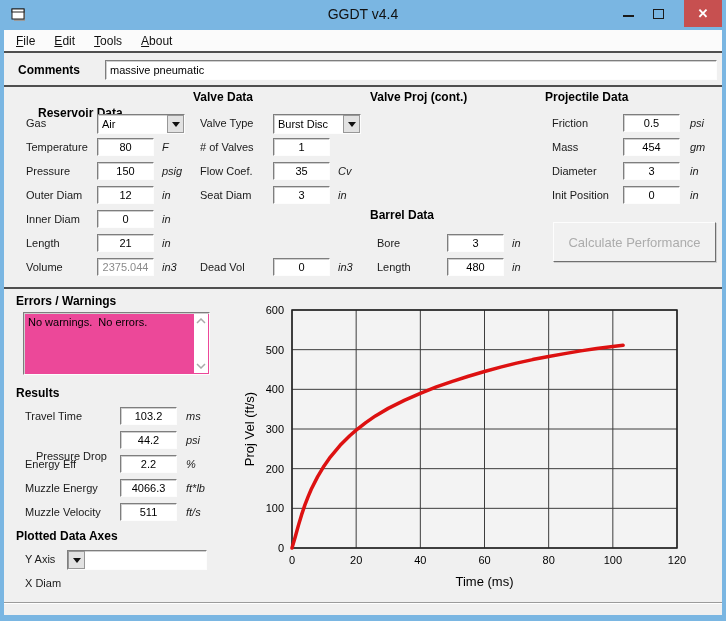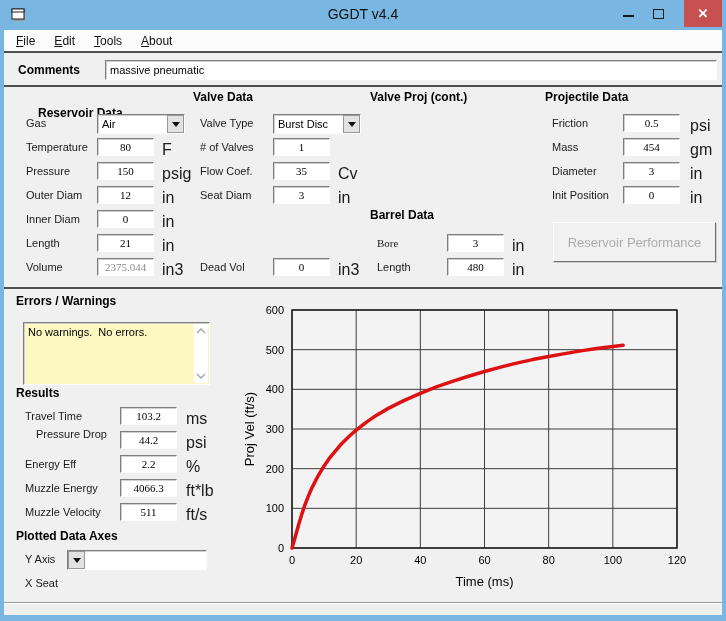--- a/index.html
+++ b/index.html
@@ -36,27 +36,27 @@
 
   .menubar {
     position: absolute; left: 0; top: 0; width: 718px; height: 23px;
     background: #fbfbfb; border-bottom: 2px solid #4f4f4f;
     display: flex; align-items: center; padding-left: 12px; column-gap: 19px;
   }
   .menu-item { font-size: 12px; color: #111; }
 
   .shead { position: absolute; font-size: 12px; font-weight: bold; color: #000; white-space: nowrap; }
   .flabel { position: absolute; font-size: 11px; color: #1a1a1a; white-space: nowrap; }
-  .funit  { position: absolute; font-size: 16px; color: #1a1a1a; white-space: nowrap; }
+  .funit  { position: absolute; font-size: 11px; color: #1a1a1a; white-space: nowrap; font-style: italic; }
 
   .tbox {
     position: absolute; width: 57px; height: 18px; background: #fff;
     border: 1px solid; border-color: #7e7e7e #fdfdfd #fdfdfd #7e7e7e;
     box-shadow: inset 1px 1px 0 #cfcfcf;
-    font-family: Liberation Serif, serif; font-size: 11px; color: #000;
+    font-family: Liberation Sans, sans-serif; font-size: 11px; color: #000;
     text-align: center; outline: none;
   }
   .tbox.dis { color: #8b8b8b; }
   .comments-input {
     position: absolute; left: 101px; top: 30px; width: 612px; height: 20px;
     background: #fff; border: 1px solid; border-color: #7e7e7e #fdfdfd #fdfdfd #7e7e7e;
     box-shadow: inset 1px 1px 0 #cfcfcf;
     font-family: "Liberation Sans", sans-serif; font-size: 11px; padding-left: 4px;
     text-align: left; outline: none;
   }
@@ -79,23 +79,22 @@
 
   .calc-btn {
     position: absolute; left: 549px; top: 192px; width: 163px; height: 40px;
     background: #f1f1f1; border: 1px solid; border-color: #fdfdfd #6f6f6f #6f6f6f #fdfdfd;
     box-shadow: 1px 1px 0 #4a4a4a33;
     font-family: "Liberation Sans", sans-serif; font-size: 13px; color: #acacac;
   }
 
   .errbox {
     position: absolute; left: 19px; top: 282px; width: 187px; height: 63px;
-    background: #fef9c3; border: 1px solid; border-color: #7e7e7e #fdfdfd #fdfdfd #7e7e7e;
+    background: #ec4899; border: 1px solid; border-color: #7e7e7e #fdfdfd #fdfdfd #7e7e7e;
     box-shadow: inset 1px 1px 0 #cfcfcf;
-    margin-top: 10px;
   }
   .errbox-text { position: absolute; left: 4px; top: 3px; right: 16px; font-size: 11px; color: #000; white-space: pre-wrap; }
   .err-scroll { position: absolute; right: 1px; top: 1px; bottom: 1px; width: 14px; background: #fff; }
   .err-scroll .chev-up { position: absolute; top: 4px; left: 2px; }
   .err-scroll .chev-down { position: absolute; bottom: 4px; left: 2px; }
 
   .chart-svg { position: absolute; left: 236px; top: 270px; }
   .tick { font: 11px "Liberation Sans", sans-serif; fill: #000; }
   .axis-label { font: 13px "Liberation Sans", sans-serif; fill: #000; }
 </style>
@@ -189,21 +188,21 @@
 
     <span class="flabel" style="left:196px;top:159px;">Seat Diam</span>
     <input class="tbox" style="left: 269px; top: 156px;" value="3">
     <span class="funit" style="left:334px;top:159px;">in</span>
 
     <span class="flabel" style="left:196px;top:231px;">Dead Vol</span>
     <input class="tbox" style="left: 269px; top: 228px;" value="0">
     <span class="funit" style="left:334px;top:231px;">in3</span>
 
     <span class="shead" style="left:366px;top:178px;">Barrel Data</span>
-    <span class="flabel" style="left:373px;top:207px;font-family:Liberation Serif, serif;">Bore</span>
+    <span class="flabel" style="left:373px;top:207px;">Bore</span>
     <input class="tbox" style="left: 443px; top: 204px;" value="3">
     <span class="funit" style="left:508px;top:207px;">in</span>
 
     <span class="flabel" style="left:373px;top:231px;">Length</span>
     <input class="tbox" style="left: 443px; top: 228px;" value="480">
     <span class="funit" style="left:508px;top:231px;">in</span>
 
     <span class="flabel" style="left:548px;top:87px;">Friction</span>
     <input class="tbox" style="left: 619px; top: 84px;" value="0.5">
     <span class="funit" style="left:686px;top:87px;">psi</span>
@@ -213,21 +212,21 @@
     <span class="funit" style="left:686px;top:111px;">gm</span>
 
     <span class="flabel" style="left:548px;top:135px;">Diameter</span>
     <input class="tbox" style="left: 619px; top: 132px;" value="3">
     <span class="funit" style="left:686px;top:135px;">in</span>
 
     <span class="flabel" style="left:548px;top:159px;">Init Position</span>
     <input class="tbox" style="left: 619px; top: 156px;" value="0">
     <span class="funit" style="left:686px;top:159px;">in</span>
 
-    <button class="calc-btn">Reservoir Performance</button>
+    <button class="calc-btn">Calculate Performance</button>
 
     <div class="hline2" style="top:257px;"></div>
 
     <span class="shead" style="left:12px;top:264px;">Errors / Warnings</span>
     <div class="errbox">
       <span class="errbox-text">No warnings.  No errors.</span>
       <span class="err-scroll">
         <svg class="chev-up" width="10" height="6">
             <polyline points="1,5 5,1 9,5" fill="none" stroke="#aaaaaa" stroke-width="1.5"></polyline>
           </svg>
@@ -236,21 +235,21 @@
           </svg>
       </span>
     </div>
 
     <span class="shead" style="left:12px;top:356px;">Results</span>
 
     <span class="flabel" style="left:21px;top:380px;">Travel Time</span>
     <input class="tbox" style="left: 116px; top: 377px;" value="103.2">
     <span class="funit" style="left:182px;top:380px;">ms</span>
 
-    <span class="flabel" style="left:21px;top:398px;padding-left:11px;">Pressure Drop</span>
+    <span class="flabel" style="left:21px;top:420px;padding-left:11px;">Pressure Drop</span>
     <input class="tbox" style="left: 116px; top: 401px;" value="44.2">
     <span class="funit" style="left:182px;top:404px;">psi</span>
 
     <span class="flabel" style="left:21px;top:428px;">Energy Eff</span>
     <input class="tbox" style="left: 116px; top: 425px;" value="2.2">
     <span class="funit" style="left:182px;top:428px;">%</span>
 
     <span class="flabel" style="left:21px;top:452px;">Muzzle Energy</span>
     <input class="tbox" style="left: 116px; top: 449px;" value="4066.3">
     <span class="funit" style="left:182px;top:452px;">ft*lb</span>
@@ -261,21 +260,21 @@
 
     <span class="shead" style="left:12px;top:499px;">Plotted Data Axes</span>
 
     <span class="flabel" style="left:21px;top:523px;">Y Axis</span>
     <div class="combo" style="left:63px;top:520px;width:140px;">
       <span class="combo-btn">
           <span class="combo-arrow"></span>
         </span>
     </div>
 
-    <span class="flabel" style="left:21px;top:547px;">X Seat</span>
+    <span class="flabel" style="left:21px;top:547px;">X Diam</span>
 
     <svg id="chart-svg" class="chart-svg" width="478" height="300" viewBox="0 0 478 300">
         <rect x="52" y="10" width="385" height="238" fill="#f3f3f3"></rect>
         <line x1="52" y1="248" x2="52" y2="10" stroke="#3d3d3d" stroke-width="1"></line>
         <text x="52" y="264" text-anchor="middle" class="tick">0</text>
         <line x1="116.16666666666666" y1="248" x2="116.16666666666666" y2="10" stroke="#3d3d3d" stroke-width="1"></line>
         <text x="116.16666666666666" y="264" text-anchor="middle" class="tick">20</text>
         <line x1="180.33333333333331" y1="248" x2="180.33333333333331" y2="10" stroke="#3d3d3d" stroke-width="1"></line>
         <text x="180.33333333333331" y="264" text-anchor="middle" class="tick">40</text>
         <line x1="244.5" y1="248" x2="244.5" y2="10" stroke="#3d3d3d" stroke-width="1"></line>

